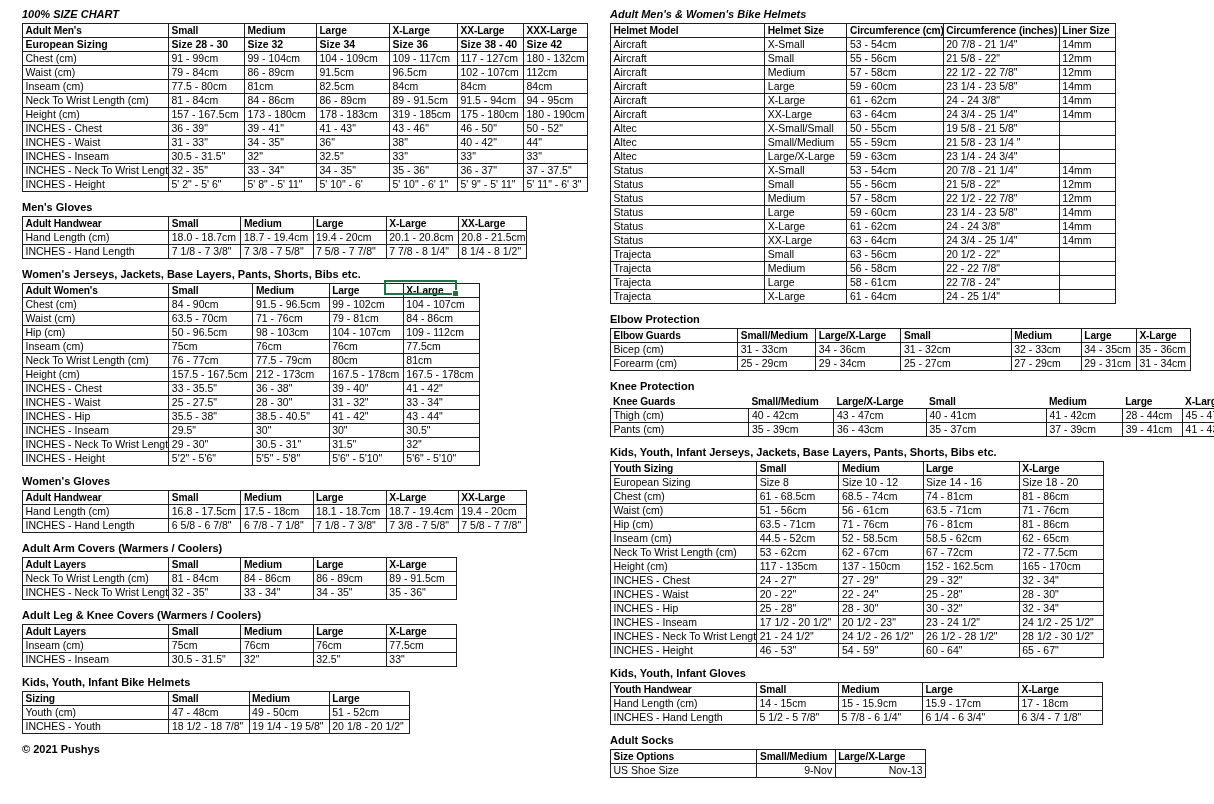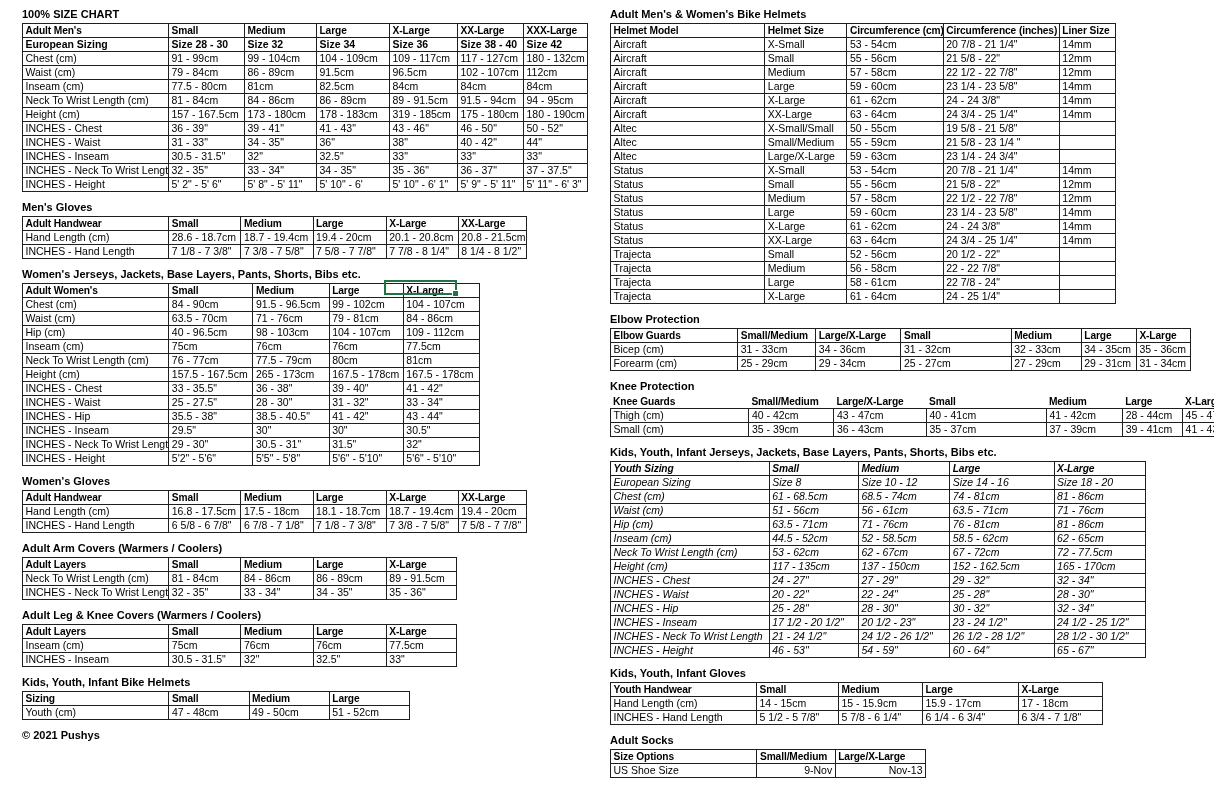--- a/index.html
+++ b/index.html
@@ -2,21 +2,21 @@
 <html><head>
 <meta charset="utf-8">
 <style>
   html,body{margin:0;padding:0;width:1214px;height:804px;background:#fff;overflow:hidden;
     font-family:"Liberation Sans",sans-serif;color:#000;}
   .sheet{position:relative;width:1214px;height:804px;}
   .col{position:absolute;top:8px;}
   .col-left{left:22px;}
   .col-right{left:610px;}
   .sec-title{font-size:11px;font-weight:bold;line-height:13px;margin:9px 0 2px 0;white-space:nowrap;}
-  .sec-title:first-child{margin-top:0;}
+  .sec-title:first-child{margin-top:0;font-style:italic;}
   table.tbl{border-collapse:collapse;table-layout:fixed;margin:0;border-radius:7px;}
   .tbl th,.tbl td{border:1px solid #1f1f1f;padding:1px 2.5px;font-size:10.5px;line-height:11px;
     height:11px;text-align:left;white-space:nowrap;overflow:hidden;font-weight:normal;}
   .tbl th{font-weight:bold;font-size:10.2px;letter-spacing:-0.1px;}
   .tbl tr.bold-row td{font-weight:bold;}
   .tbl.no-hdr-border th{border:none;background:none;}
   .tbl.right-data td:not(:first-child){text-align:right;}
   .copyright{font-size:11px;font-weight:bold;line-height:13px;margin-top:9px;white-space:nowrap;}
   .selection-box{position:absolute;left:384px;top:280px;width:73px;height:15px;
     border:2px solid #217346;box-sizing:border-box;background:transparent;}
@@ -168,21 +168,21 @@
             <th>Small</th>
             <th>Medium</th>
             <th>Large</th>
             <th>X-Large</th>
             <th>XX-Large</th>
           </tr>
         </thead>
         <tbody>
           <tr>
             <td>Hand Length (cm)</td>
-            <td>28.6 - 18.7cm</td>
+            <td>18.0 - 18.7cm</td>
             <td>18.7 - 19.4cm</td>
             <td>19.4 - 20cm</td>
             <td>20.1 - 20.8cm</td>
             <td>20.8 - 21.5cm</td>
           </tr>
           <tr>
             <td>INCHES - Hand Length</td>
             <td>7 1/8 - 7 3/8"</td>
             <td>7 3/8 - 7 5/8"</td>
             <td>7 5/8 - 7 7/8"</td>
@@ -219,21 +219,21 @@
           </tr>
           <tr>
             <td>Waist (cm)</td>
             <td>63.5 - 70cm</td>
             <td>71 - 76cm</td>
             <td>79 - 81cm</td>
             <td>84 - 86cm</td>
           </tr>
           <tr>
             <td>Hip (cm)</td>
-            <td>40 - 96.5cm</td>
+            <td>50 - 96.5cm</td>
             <td>98 - 103cm</td>
             <td>104 - 107cm</td>
             <td>109 - 112cm</td>
           </tr>
           <tr>
             <td>Inseam (cm)</td>
             <td>75cm</td>
             <td>76cm</td>
             <td>76cm</td>
             <td>77.5cm</td>
@@ -241,21 +241,21 @@
           <tr>
             <td>Neck To Wrist Length (cm)</td>
             <td>76 - 77cm</td>
             <td>77.5 - 79cm</td>
             <td>80cm</td>
             <td>81cm</td>
           </tr>
           <tr>
             <td>Height (cm)</td>
             <td>157.5 - 167.5cm</td>
-            <td>265 - 173cm</td>
+            <td>212 - 173cm</td>
             <td>167.5 - 178cm</td>
             <td>167.5 - 178cm</td>
           </tr>
           <tr>
             <td>INCHES - Chest</td>
             <td>33 - 35.5"</td>
             <td>36 - 38"</td>
             <td>39 - 40"</td>
             <td>41 - 42"</td>
           </tr>
@@ -421,20 +421,26 @@
             <th>Large</th>
           </tr>
         </thead>
         <tbody>
           <tr>
             <td>Youth (cm)</td>
             <td>47 - 48cm</td>
             <td>49 - 50cm</td>
             <td>51 - 52cm</td>
           </tr>
+          <tr>
+            <td>INCHES - Youth</td>
+            <td>18 1/2 - 18 7/8"</td>
+            <td>19 1/4 - 19 5/8"</td>
+            <td>20 1/8 - 20 1/2"</td>
+          </tr>
         </tbody>
       </table>
       <div class="copyright">© 2021 Pushys</div>
     </div>
   <div class="col col-right" id="col-right">
       <div class="sec-title">Adult Men's &amp; Women's Bike Helmets</div>
       <table class="tbl" style="width: 506px;">
         <colgroup>
           <col style="width: 154px;">
           <col style="width: 82px;">
@@ -553,21 +559,21 @@
           <tr>
             <td>Status</td>
             <td>XX-Large</td>
             <td>63 - 64cm</td>
             <td>24 3/4 - 25 1/4"</td>
             <td>14mm</td>
           </tr>
           <tr>
             <td>Trajecta</td>
             <td>Small</td>
-            <td>52 - 56cm</td>
+            <td>63 - 56cm</td>
             <td>20 1/2 - 22"</td>
             <td></td>
           </tr>
           <tr>
             <td>Trajecta</td>
             <td>Medium</td>
             <td>56 - 58cm</td>
             <td>22 - 22 7/8"</td>
             <td></td>
           </tr>
@@ -656,32 +662,32 @@
           <tr>
             <td>Thigh (cm)</td>
             <td>40 - 42cm</td>
             <td>43 - 47cm</td>
             <td>40 - 41cm</td>
             <td>41 - 42cm</td>
             <td>28 - 44cm</td>
             <td>45 - 47cm</td>
           </tr>
           <tr>
-            <td>Small (cm)</td>
+            <td>Pants (cm)</td>
             <td>35 - 39cm</td>
             <td>36 - 43cm</td>
             <td>35 - 37cm</td>
             <td>37 - 39cm</td>
             <td>39 - 41cm</td>
             <td>41 - 43cm</td>
           </tr>
         </tbody>
       </table>
       <div class="sec-title">Kids, Youth, Infant Jerseys, Jackets, Base Layers, Pants, Shorts, Bibs etc.</div>
-      <table class="tbl" style="width: 536px; font-style: italic;">
+      <table class="tbl" style="width: 494px;">
         <colgroup>
           <col style="width: 146px;">
           <col style="width: 82px;">
           <col style="width: 84px;">
           <col style="width: 96px;">
           <col style="width: 84px;">
         </colgroup>
         <thead>
           <tr>
             <th>Youth Sizing</th>

